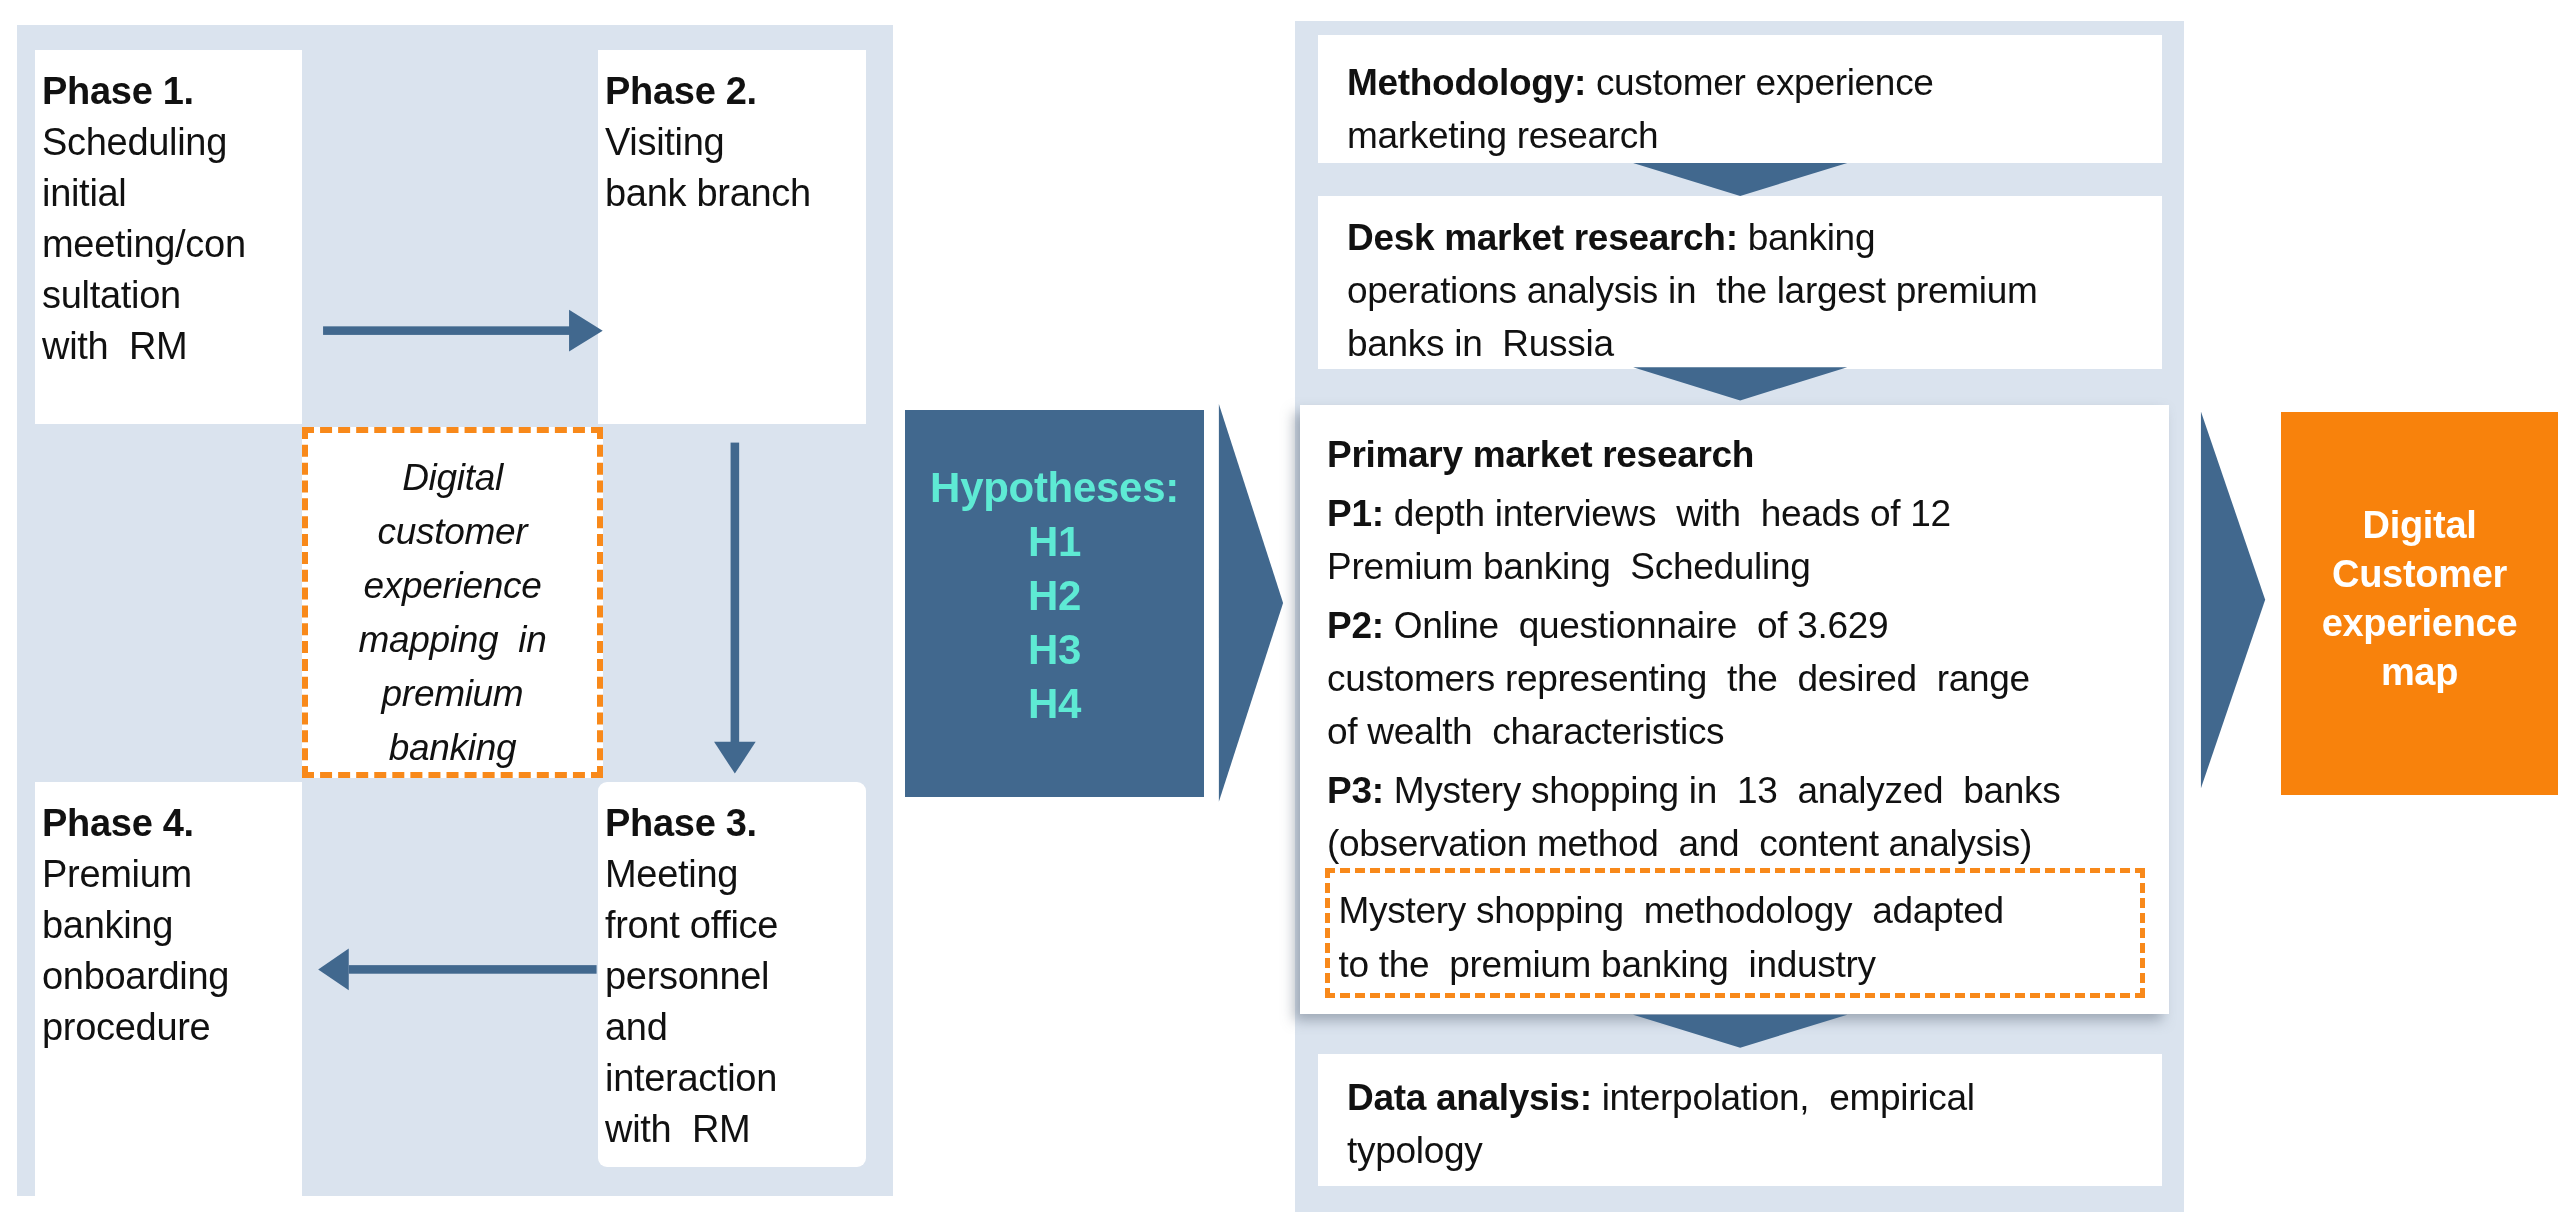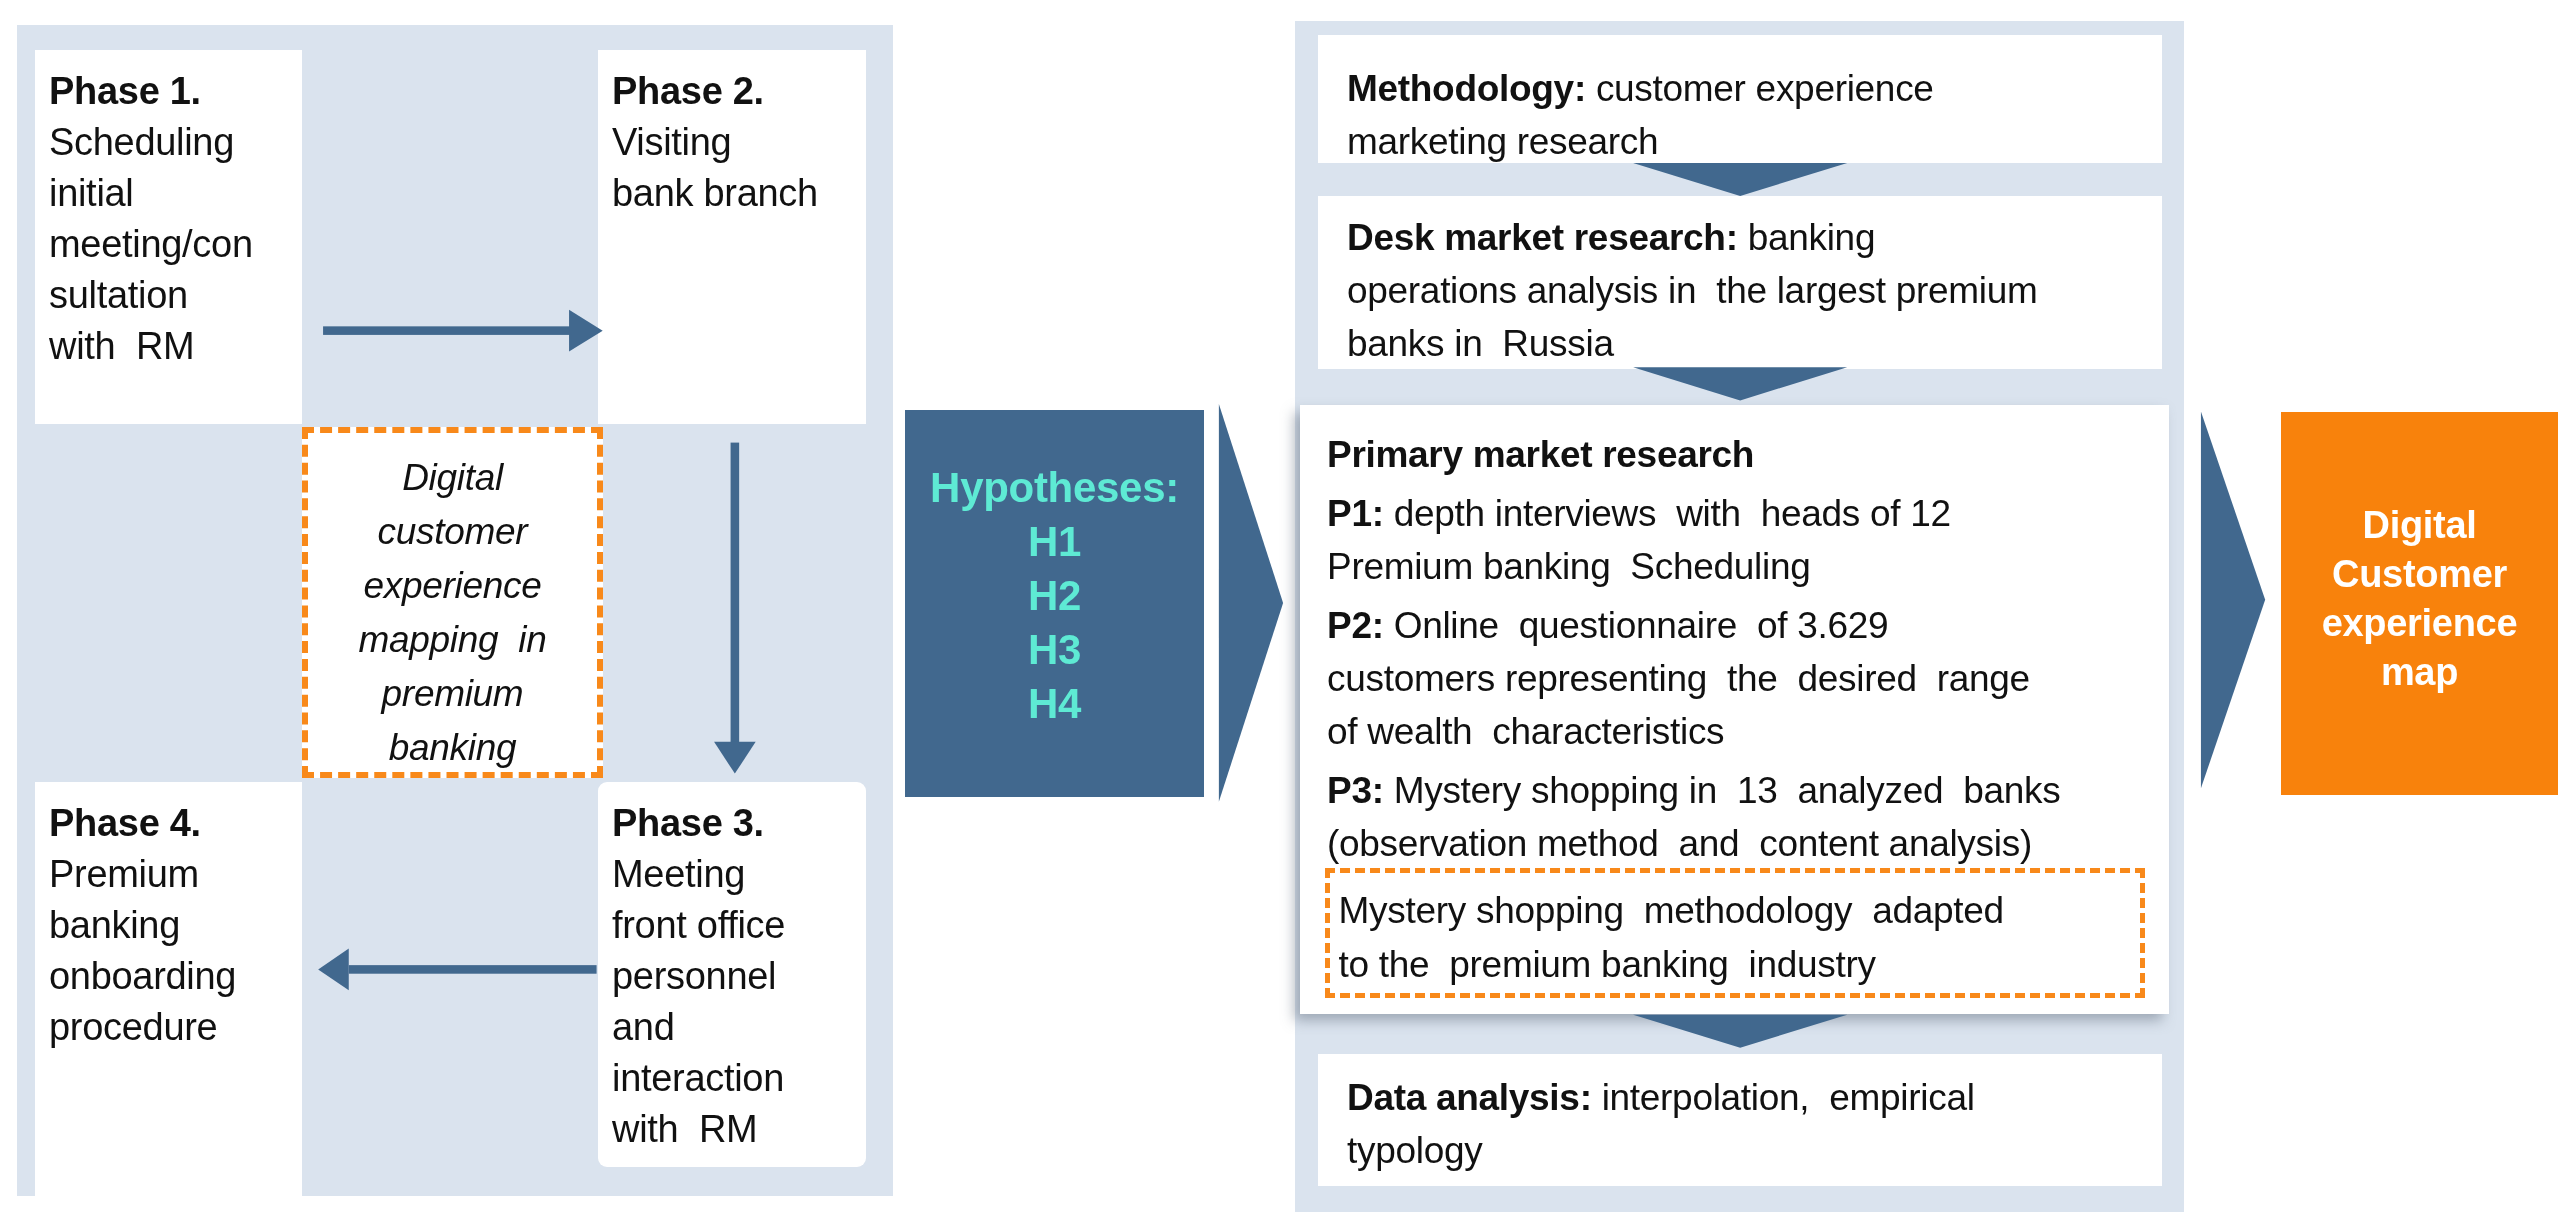--- a/index.html
+++ b/index.html
@@ -6,38 +6,38 @@
   body{width:2576px;height:1215px;position:relative;overflow:hidden;
        font-family:"Liberation Sans",sans-serif;color:#111111;letter-spacing:-0.3px;}
   .abs{position:absolute;box-sizing:border-box;}
   .panel{background:#DAE3EE;}
   .whitebox{background:#FFFFFF;}
   .b{font-weight:700;}
   .ln div{white-space:pre;}
 
   
   .panel-left{left:16.5px;top:24.5px;width:876px;height:1171px;}
-  .phase{font-size:38px;line-height:51px;padding:16px 14px;}
+  .phase{font-size:38px;line-height:51px;padding:16px 7px;}
   .phase .ttl{font-weight:700;}
   .phase1{left:35px;top:50px;width:267px;height:374px;}
   .phase2{left:598px;top:50px;width:268px;height:374px;}
   .phase4{left:35px;top:782px;width:267px;height:429px;}
   .phase3{left:598px;top:782px;width:268px;height:385px;border-radius:9px;}
   .cycle-note{left:302px;top:427px;width:301px;height:351px;background:#FFFFFF;
               border:6.1px dashed #F8891A;font-style:italic;font-size:37px;line-height:54px;
               text-align:center;padding-top:18.4px;}
 
   
   .hyp-box{left:905px;top:410px;width:299px;height:387px;background:#41688E;color:#5eead4;
            font-size:42px;font-weight:700;line-height:54px;text-align:center;padding-top:51px;}
 
   
   .panel-right{left:1295px;top:21px;width:889px;height:1191px;}
   .rbox{font-size:37px;line-height:53px;}
-  .met-box{left:1318px;top:35px;width:844px;height:128px;padding:27px 29px;}
+  .met-box{left:1318px;top:35px;width:844px;height:128px;padding:21px 29px;}
   .desk-box{left:1318px;top:196px;width:844px;height:173px;padding:14.7px 29px;}
   .primary-box{left:1300px;top:405px;width:869px;height:609px;padding:23px 27px;
                box-shadow:-6.1px 7.3px 12.2px rgba(96,108,124,0.5);line-height:53px;}
   .primary-box .para{margin-top:6px;}
   .primary-title{font-weight:700;}
   .mystery-note{left:1325px;top:868px;width:820px;height:130px;border:5.5px dashed #F8891A;
                 font-size:37px;line-height:54px;padding:11px 8.6px;background:#FFFFFF;}
   .data-box{left:1318px;top:1054px;width:844px;height:132px;padding:17px 29px;}
 
   

